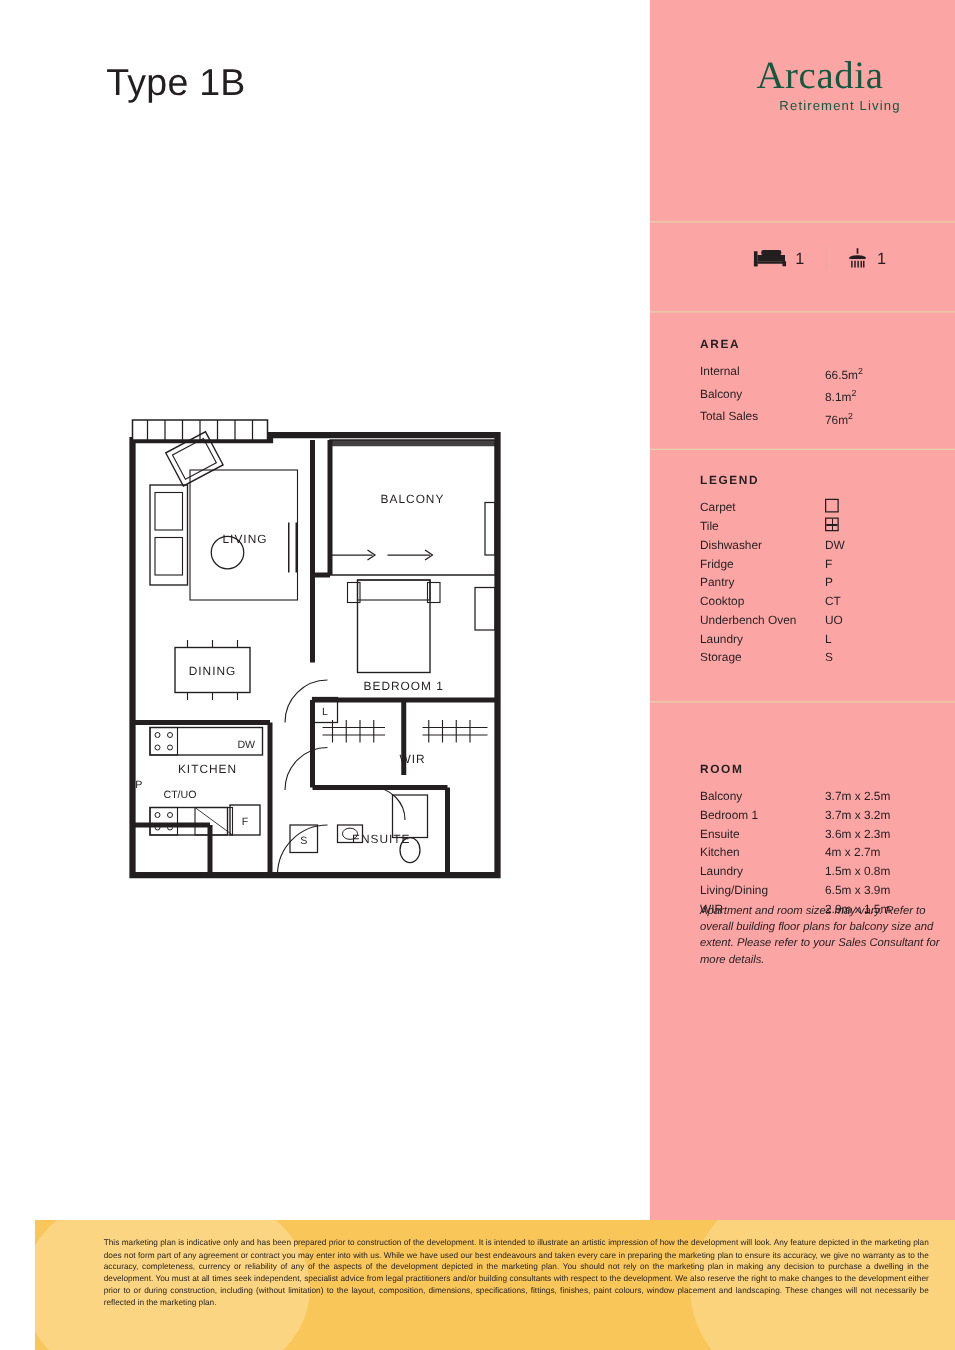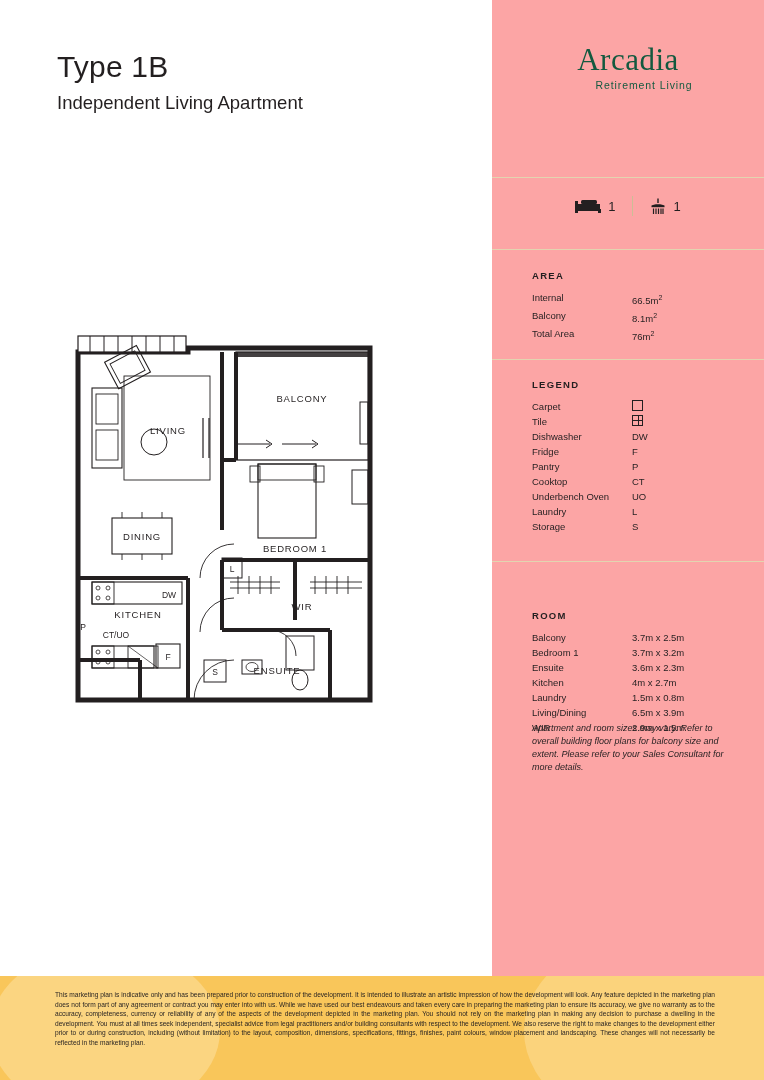--- a/index.html
+++ b/index.html
@@ -12,20 +12,21 @@
     background: #ffffff;
     font-family: "Liberation Sans", sans-serif;
     color: #231f20;
     overflow: hidden;
     position: relative;
   }
   .page {
     position: relative;
     width: 688px;
     height: 1080px;
+    margin-left: 28px;
   }
 
   
   .sidebar {
     position: absolute;
     left: 492px;
     top: 0;
     width: 272px;
     height: 976px;
     background: #fca5a5;
@@ -214,21 +215,20 @@
     z-index: 2;
   }
 </style>
 </head>
 <body>
 
 <div class="page">
 
   <div class="title-wrap">
     <div class="title-main">Type 1B</div>
-    <div class="title-sub">Independent Living Apartment</div>
   </div>
 
   <div class="floorplan">
     <svg width="360" height="420" viewBox="0 0 360 420" xmlns="http://www.w3.org/2000/svg">
       <g stroke="#231f20" fill="none">
 
         <path d="M8,22 L8,370 L300,370 L300,18 L118,18 L118,22 Z" stroke-width="5" fill="#ffffff"></path>
 
         <rect x="166" y="22" width="132" height="108" stroke-width="1.2" fill="#ffffff"></rect>
 
@@ -417,21 +417,21 @@
       <div class="block-title">AREA</div>
       <div class="row">
         <span class="label">Internal</span>
         <span class="value"><span>66.5m</span><span class="sup">2</span></span>
       </div>
       <div class="row">
         <span class="label">Balcony</span>
         <span class="value"><span>8.1m</span><span class="sup">2</span></span>
       </div>
       <div class="row">
-        <span class="label">Total Area</span>
+        <span class="label">Total Sales</span>
         <span class="value"><span>76m</span><span class="sup">2</span></span>
       </div>
     </div>
 
     <div class="divider div3"></div>
 
     <div class="block block-legend">
       <div class="block-title">LEGEND</div>
       <div class="row">
         <span class="label">Carpet</span>

